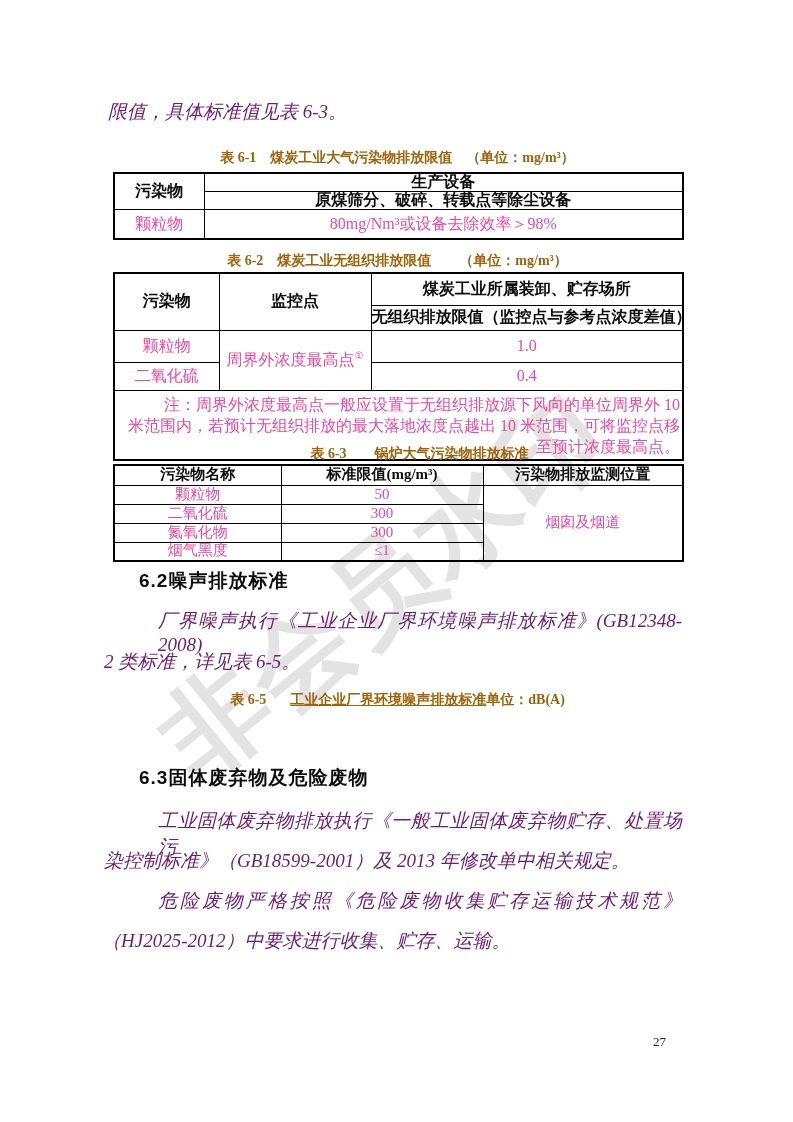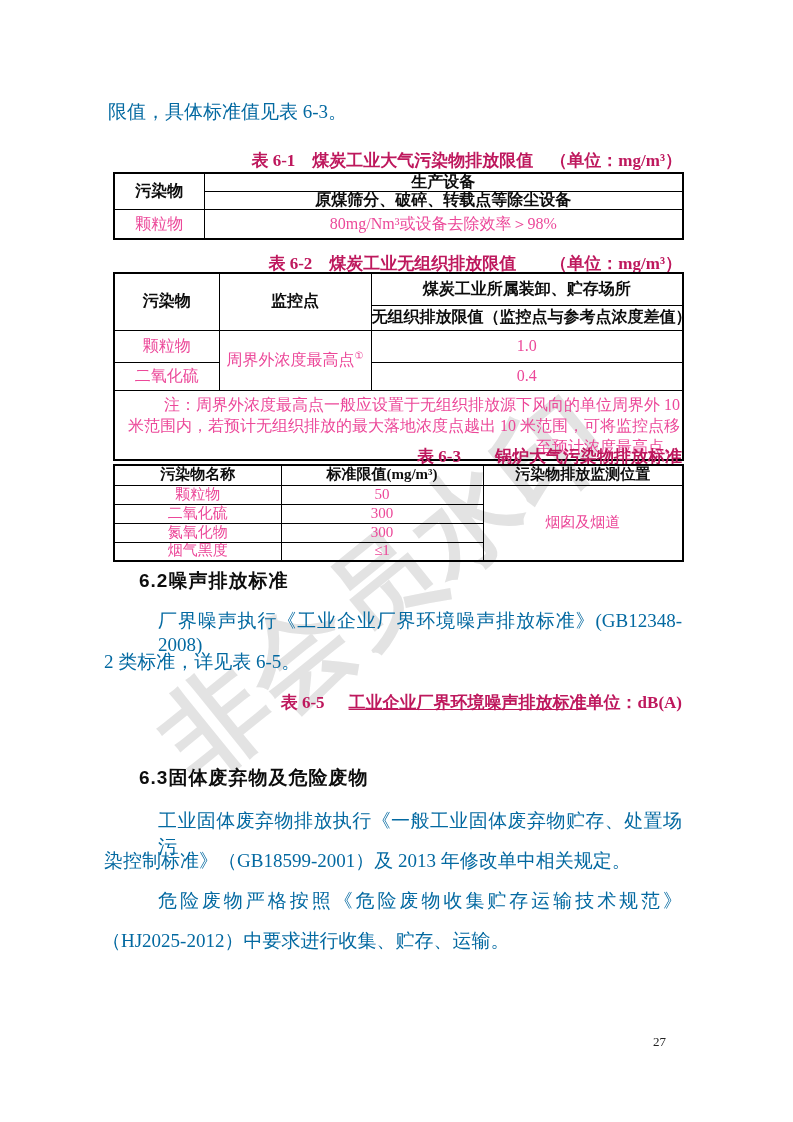--- a/index.html
+++ b/index.html
@@ -11,30 +11,30 @@
   }
   .watermark {
     position:absolute; left:384px; top:588px;
     transform:translate(-50%,-50%) rotate(-39deg);
     font-size:105px; font-weight:700; white-space:nowrap;
     font-family:"Liberation Sans","DejaVu Sans",sans-serif;
     color:#e3e3e3; z-index:1; letter-spacing:2px;
   }
   .layer { position:absolute; inset:0; z-index:2; }
 
-  .line { position:absolute; font-size:19px; white-space:nowrap; color:#0369a1; }
+  .line { position:absolute; font-size:19px; white-space:nowrap; color:#701a75;font-style:italic; }
   .jline { white-space:normal; text-align:justify; text-align-last:justify; width:524px; }
 
   .heading {
     position:absolute; font-weight:700; font-size:19px; color:#0d0d0d;
     font-family:"Liberation Sans","DejaVu Sans",sans-serif; letter-spacing:1px; white-space:nowrap;
   }
   .caption {
-    position:absolute; left:113px; width:569px; text-align:right;
-    font-weight:700; font-size:17px; white-space:nowrap; color:#be185d;
+    position:absolute; left:113px; width:569px; text-align:center;
+    font-weight:700; font-size:14px; white-space:nowrap; color:#a16207;
   }
   .underline { text-decoration:underline; }
   .gap24 { margin-left:24px; }
   .gap36 { }
 
   table.doc-table {
     position:absolute; border-collapse:collapse; table-layout:fixed;
     border:2px solid #000; width:569px; left:113px;
   }
   .doc-table td {

